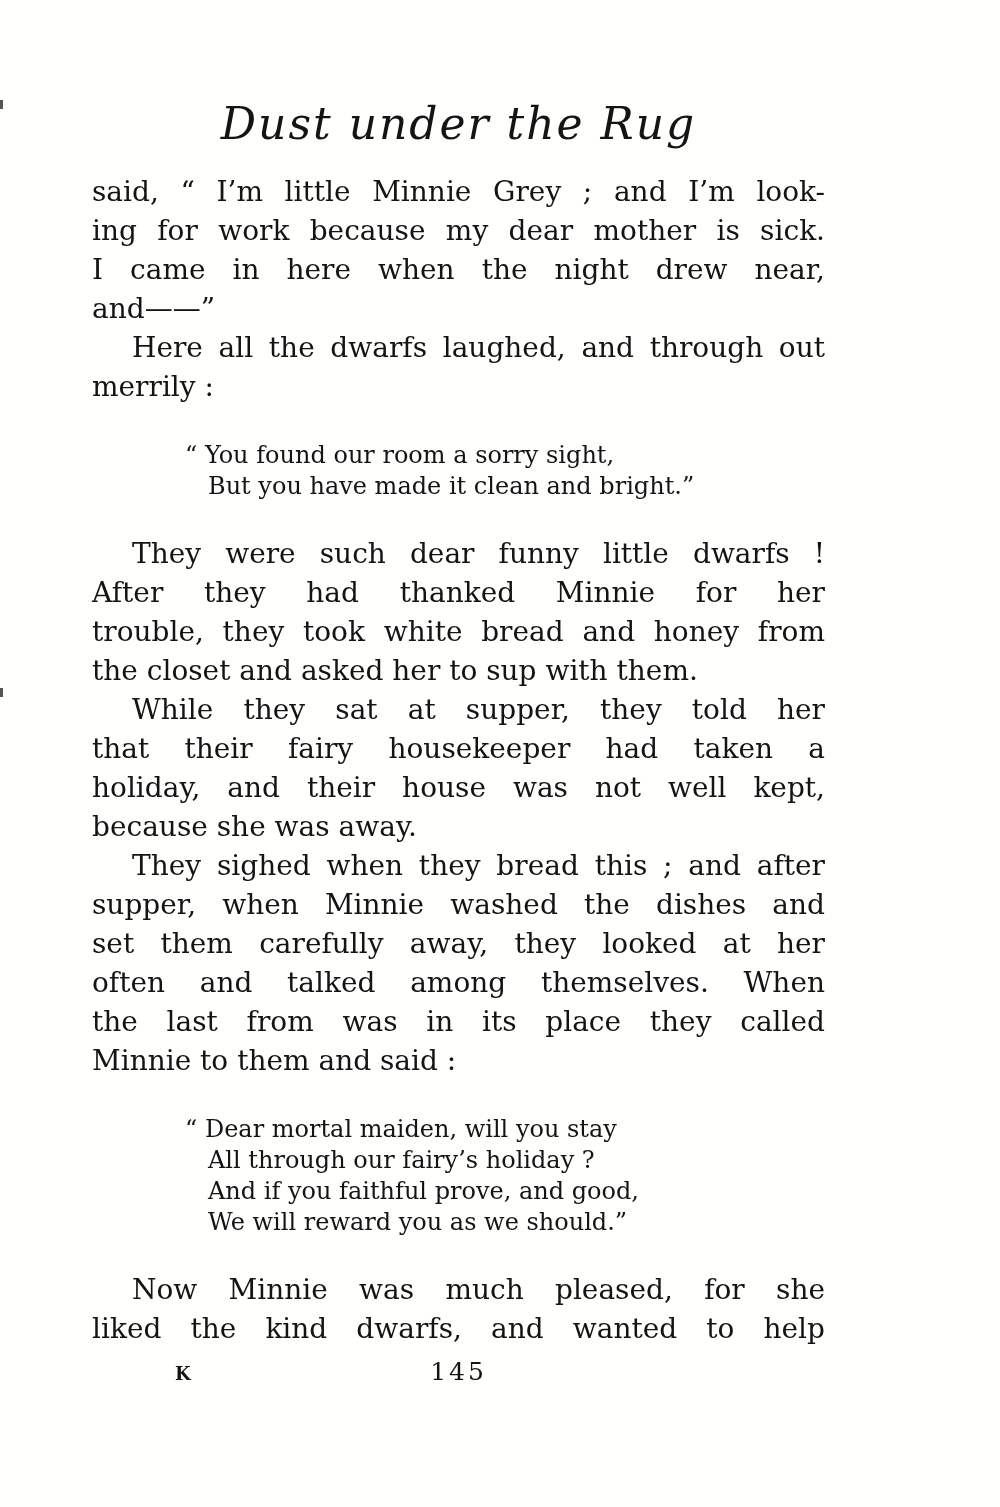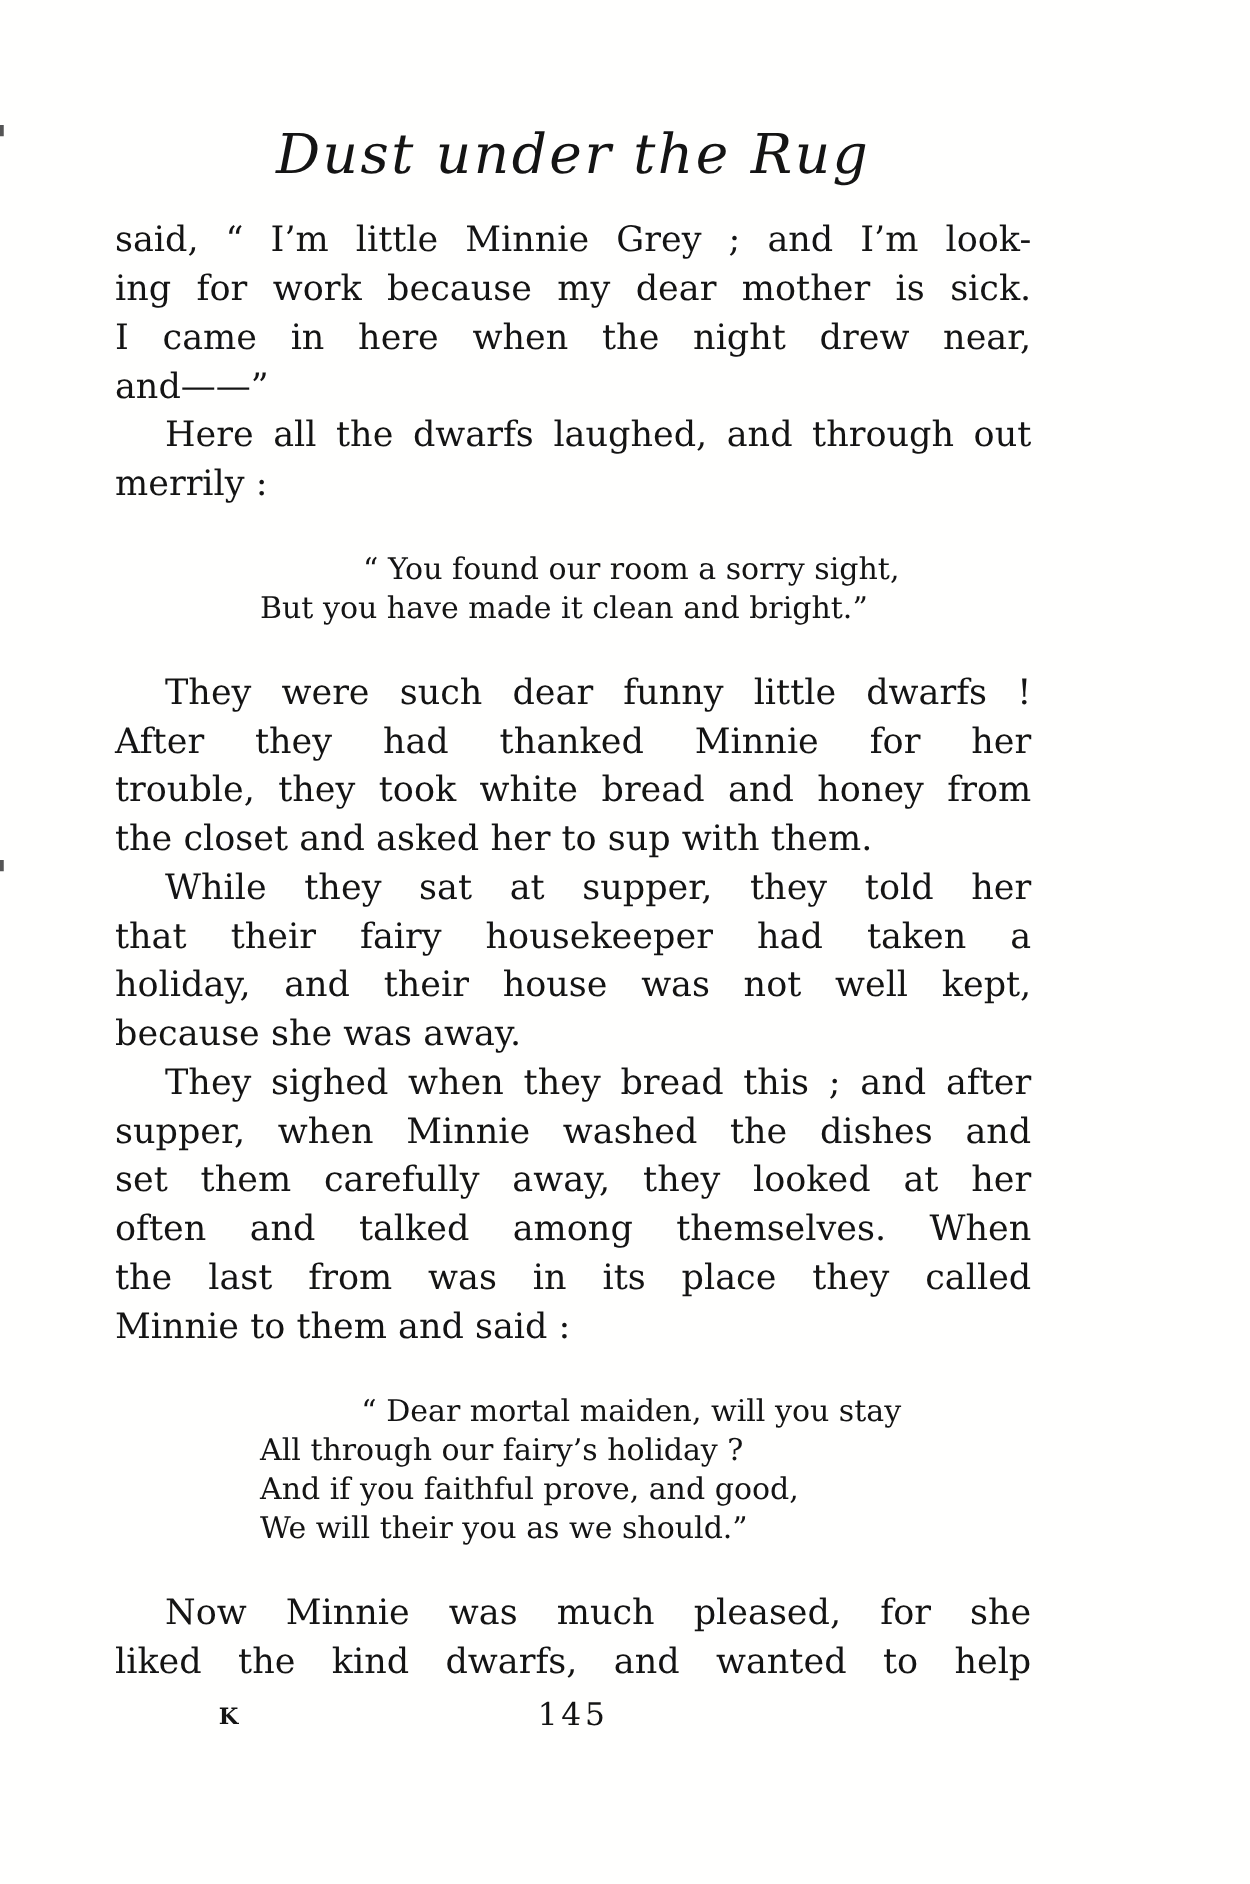--- a/index.html
+++ b/index.html
@@ -46,21 +46,20 @@
   .verse {
     margin: 34px 0 32px 116px;
   }
   .verse .line {
     font-size: 24px;
     line-height: 31px;
     text-align: left;
   }
   .verse .line:first-child {
     text-indent: -23px;
-    text-align: center;
   }
   .footer {
     position: relative;
     margin-top: 9px;
     height: 34px;
   }
   .sig {
     position: absolute;
     left: 83px;
     top: 6px;
@@ -123,21 +122,21 @@
           <div class="line just">supper, when Minnie washed the dishes and</div>
           <div class="line just">set them carefully away, they looked at her</div>
           <div class="line just">often and talked among themselves.  When</div>
           <div class="line just">the last from was in its place they called</div>
           <div class="line">Minnie to them and said :</div>
         </div>
         <div class="verse">
           <div class="line">“ Dear mortal maiden, will you stay</div>
           <div class="line">All through our fairy’s holiday ?</div>
           <div class="line">And if you faithful prove, and good,</div>
-          <div class="line">We will their you as we should.”</div>
+          <div class="line">We will reward you as we should.”</div>
         </div>
         <div class="paragraph">
           <div class="line just indent">Now Minnie was much pleased, for she</div>
           <div class="line just">liked the kind dwarfs, and wanted to help</div>
         </div>
       </main>
     <footer class="footer">
       <span class="sig">K</span>
       <div class="pagenum">145</div>
     </footer>

